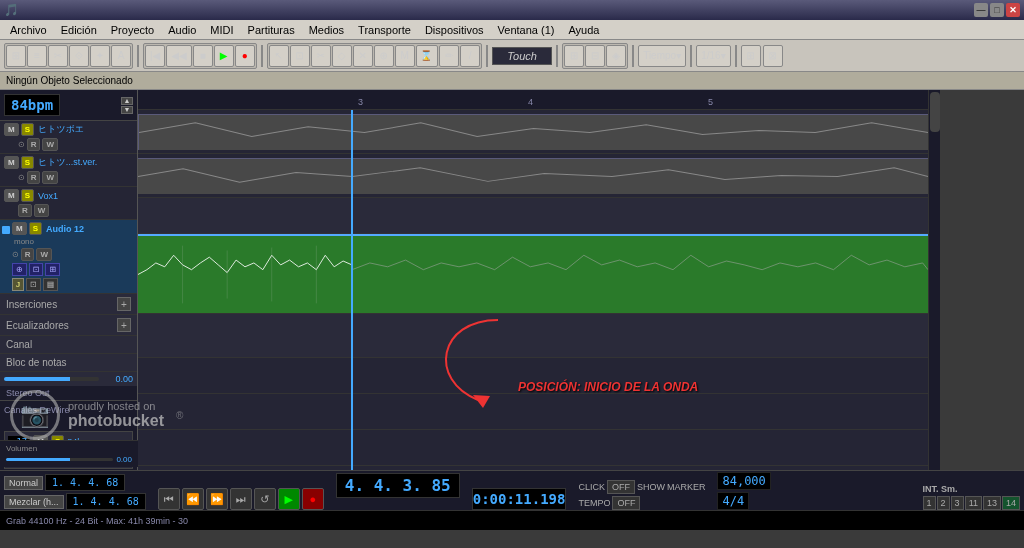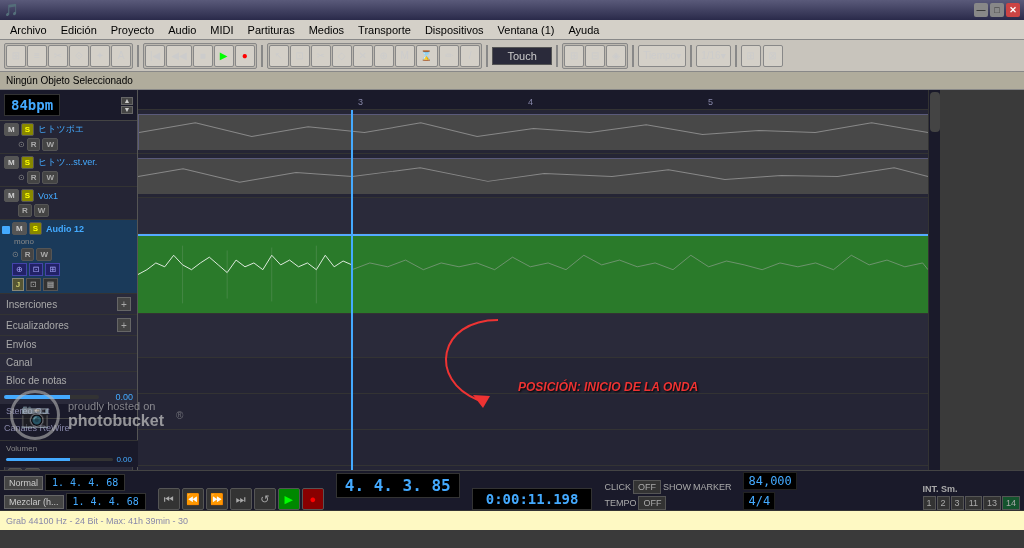--- a/index.html
+++ b/index.html
@@ -93,20 +93,21 @@
     }
 
     .touch-display {
       background: #2a2a3a;
       border: 1px solid #555;
       padding: 2px 8px;
       color: #ccc;
       font-size: 11px;
       min-width: 60px;
       text-align: center;
+      font-style: italic;
     }
 
     
     .status-bar {
       background: #b0ac9c;
       height: 18px;
       display: flex;
       align-items: center;
       padding: 0 6px;
       font-size: 10px;
@@ -313,21 +314,21 @@
       top: 390px;
       display: flex;
       align-items: center;
       gap: 8px;
       z-index: 100;
       pointer-events: none;
     }
 
     .bottom-status {
       height: 20px;
-      background: #fef9c3;
+      background: #000000;
       border-top: 1px solid #333;
       display: flex;
       align-items: center;
       padding: 0 6px;
       font-size: 9px;
       color: #88a;
       gap: 10px;
     }
 
     
@@ -518,23 +519,20 @@
       <div class="inserts-section">
         <span>Inserciones</span>
         <div class="section-add-btn">+</div>
       </div>
 
       <div class="eq-section">
         <span>Ecualizadores</span>
         <div class="section-add-btn">+</div>
       </div>
 
-      <div class="sends-section">
-        <span>Envíos</span>
-      </div>
 
       <div class="channel-section">
         <span>Canal</span>
       </div>
 
       <div class="notepad-section">
         <span>Bloc de notas</span>
       </div>
 
       <div class="volume-control">
@@ -689,21 +687,21 @@
       <div class="transport-btn">↺</div>
       <div class="transport-btn active">▶</div>
       <div class="transport-btn record">●</div>
     </div>
 
     <div style="display:flex; flex-direction:column; align-items:center; margin:12px 4px;">
       <div style="background:#000; color:#4af; font-family:monospace; font-size:16px; font-weight:bold; padding:2px 8px; border:1px solid #333; min-width:100px; text-align:center;">4. 4. 3. 85</div>
     </div>
 
     <div style="display:flex; flex-direction:column; align-items:center; margin:0 4px;">
-      <div style="background:#000; color:#4af; font-family:monospace; font-size:14px; font-weight:bold; padding:2px 13px; border:1px solid #333;">0:00:11.198</div>
+      <div style="background:#000; color:#4af; font-family:monospace; font-size:14px; font-weight:bold; padding:2px 0; border:1px solid #333;">0:00:11.198</div>
     </div>
 
     <div style="display:flex; flex-direction:column; gap:2px; margin:0 4px;">
       <div style="display:flex; align-items:center; gap:2px;">
         <span style="font-size:9px; color:#aaa;">CLICK</span>
         <div style="background:#333; border:1px solid #555; padding:1px 4px; font-size:9px; color:#aaa;">OFF</div>
         <span style="font-size:9px; color:#aaa;">SHOW</span>
         <span style="font-size:9px; color:#aaa;">MARKER</span>
       </div>
       <div style="display:flex; align-items:center; gap:2px;">

